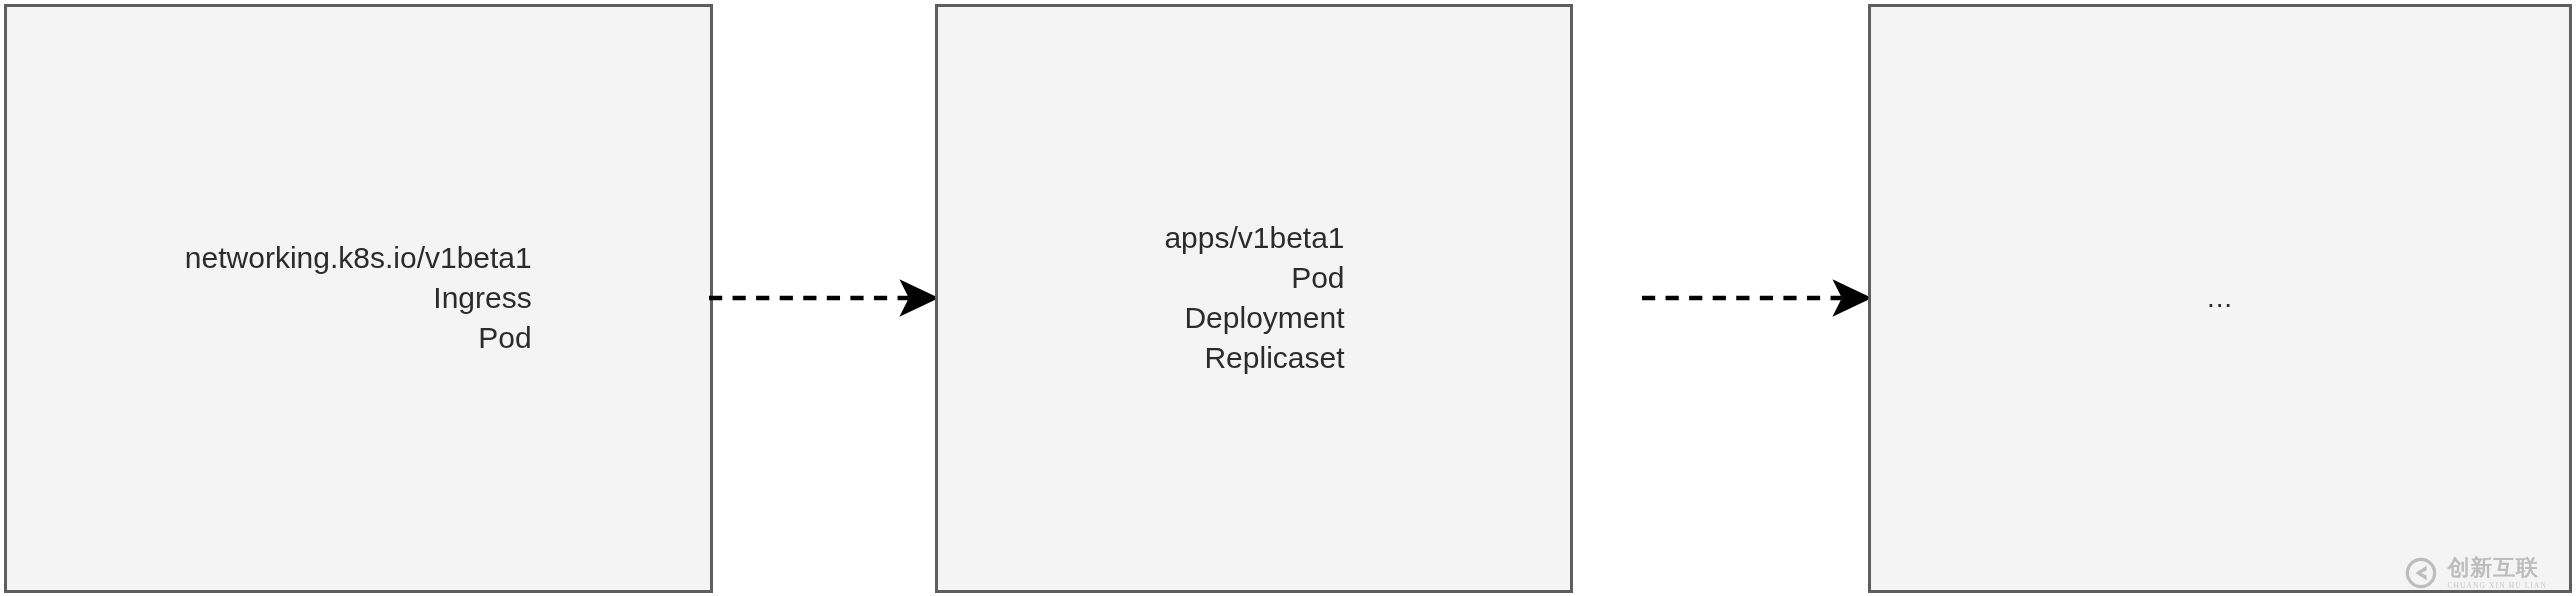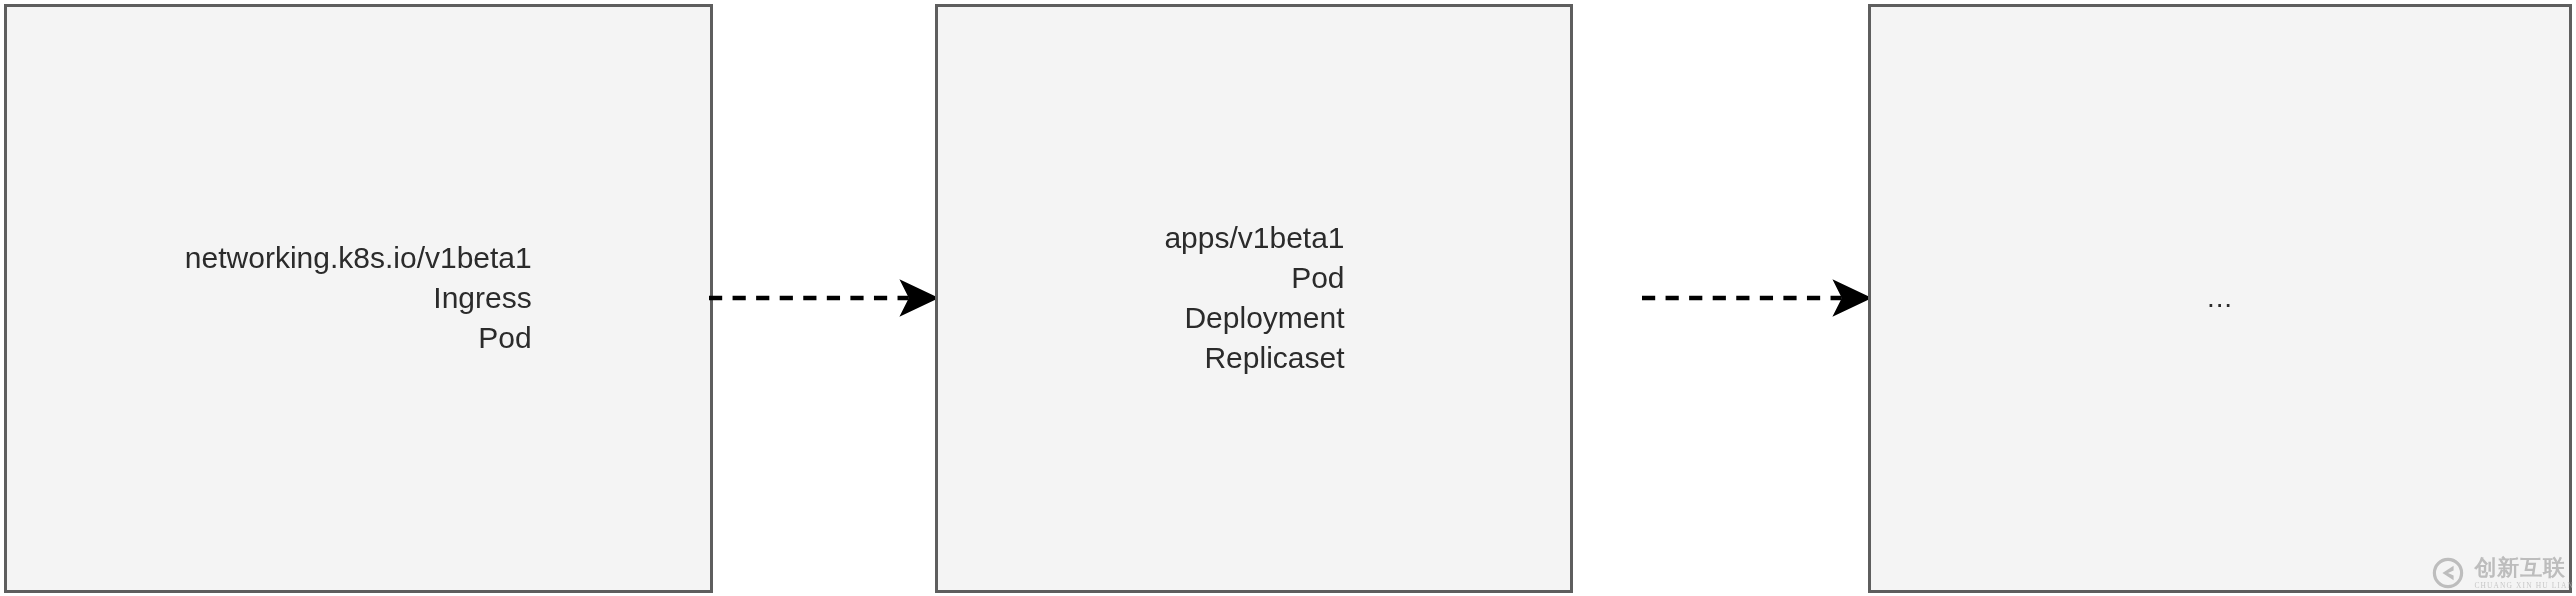--- a/index.html
+++ b/index.html
@@ -60,21 +60,21 @@
     top: 268px;
     height: 60px;
   }
   #connector-1 { left: 709px; width: 230px; }
   #connector-2 { left: 1642px; width: 230px; }
   .connector svg { display: block; width: 100%; height: 100%; }
 
   
   #watermark {
     position: absolute;
-    right: 2px;
+    right: 29px;
     bottom: 7.5px;
     display: flex;
     align-items: center;
     gap: 10px;
     opacity: 0.72;
     user-select: none;
     margin-top: 20px;
   }
   #watermark .wm-mark {
     width: 32px;

